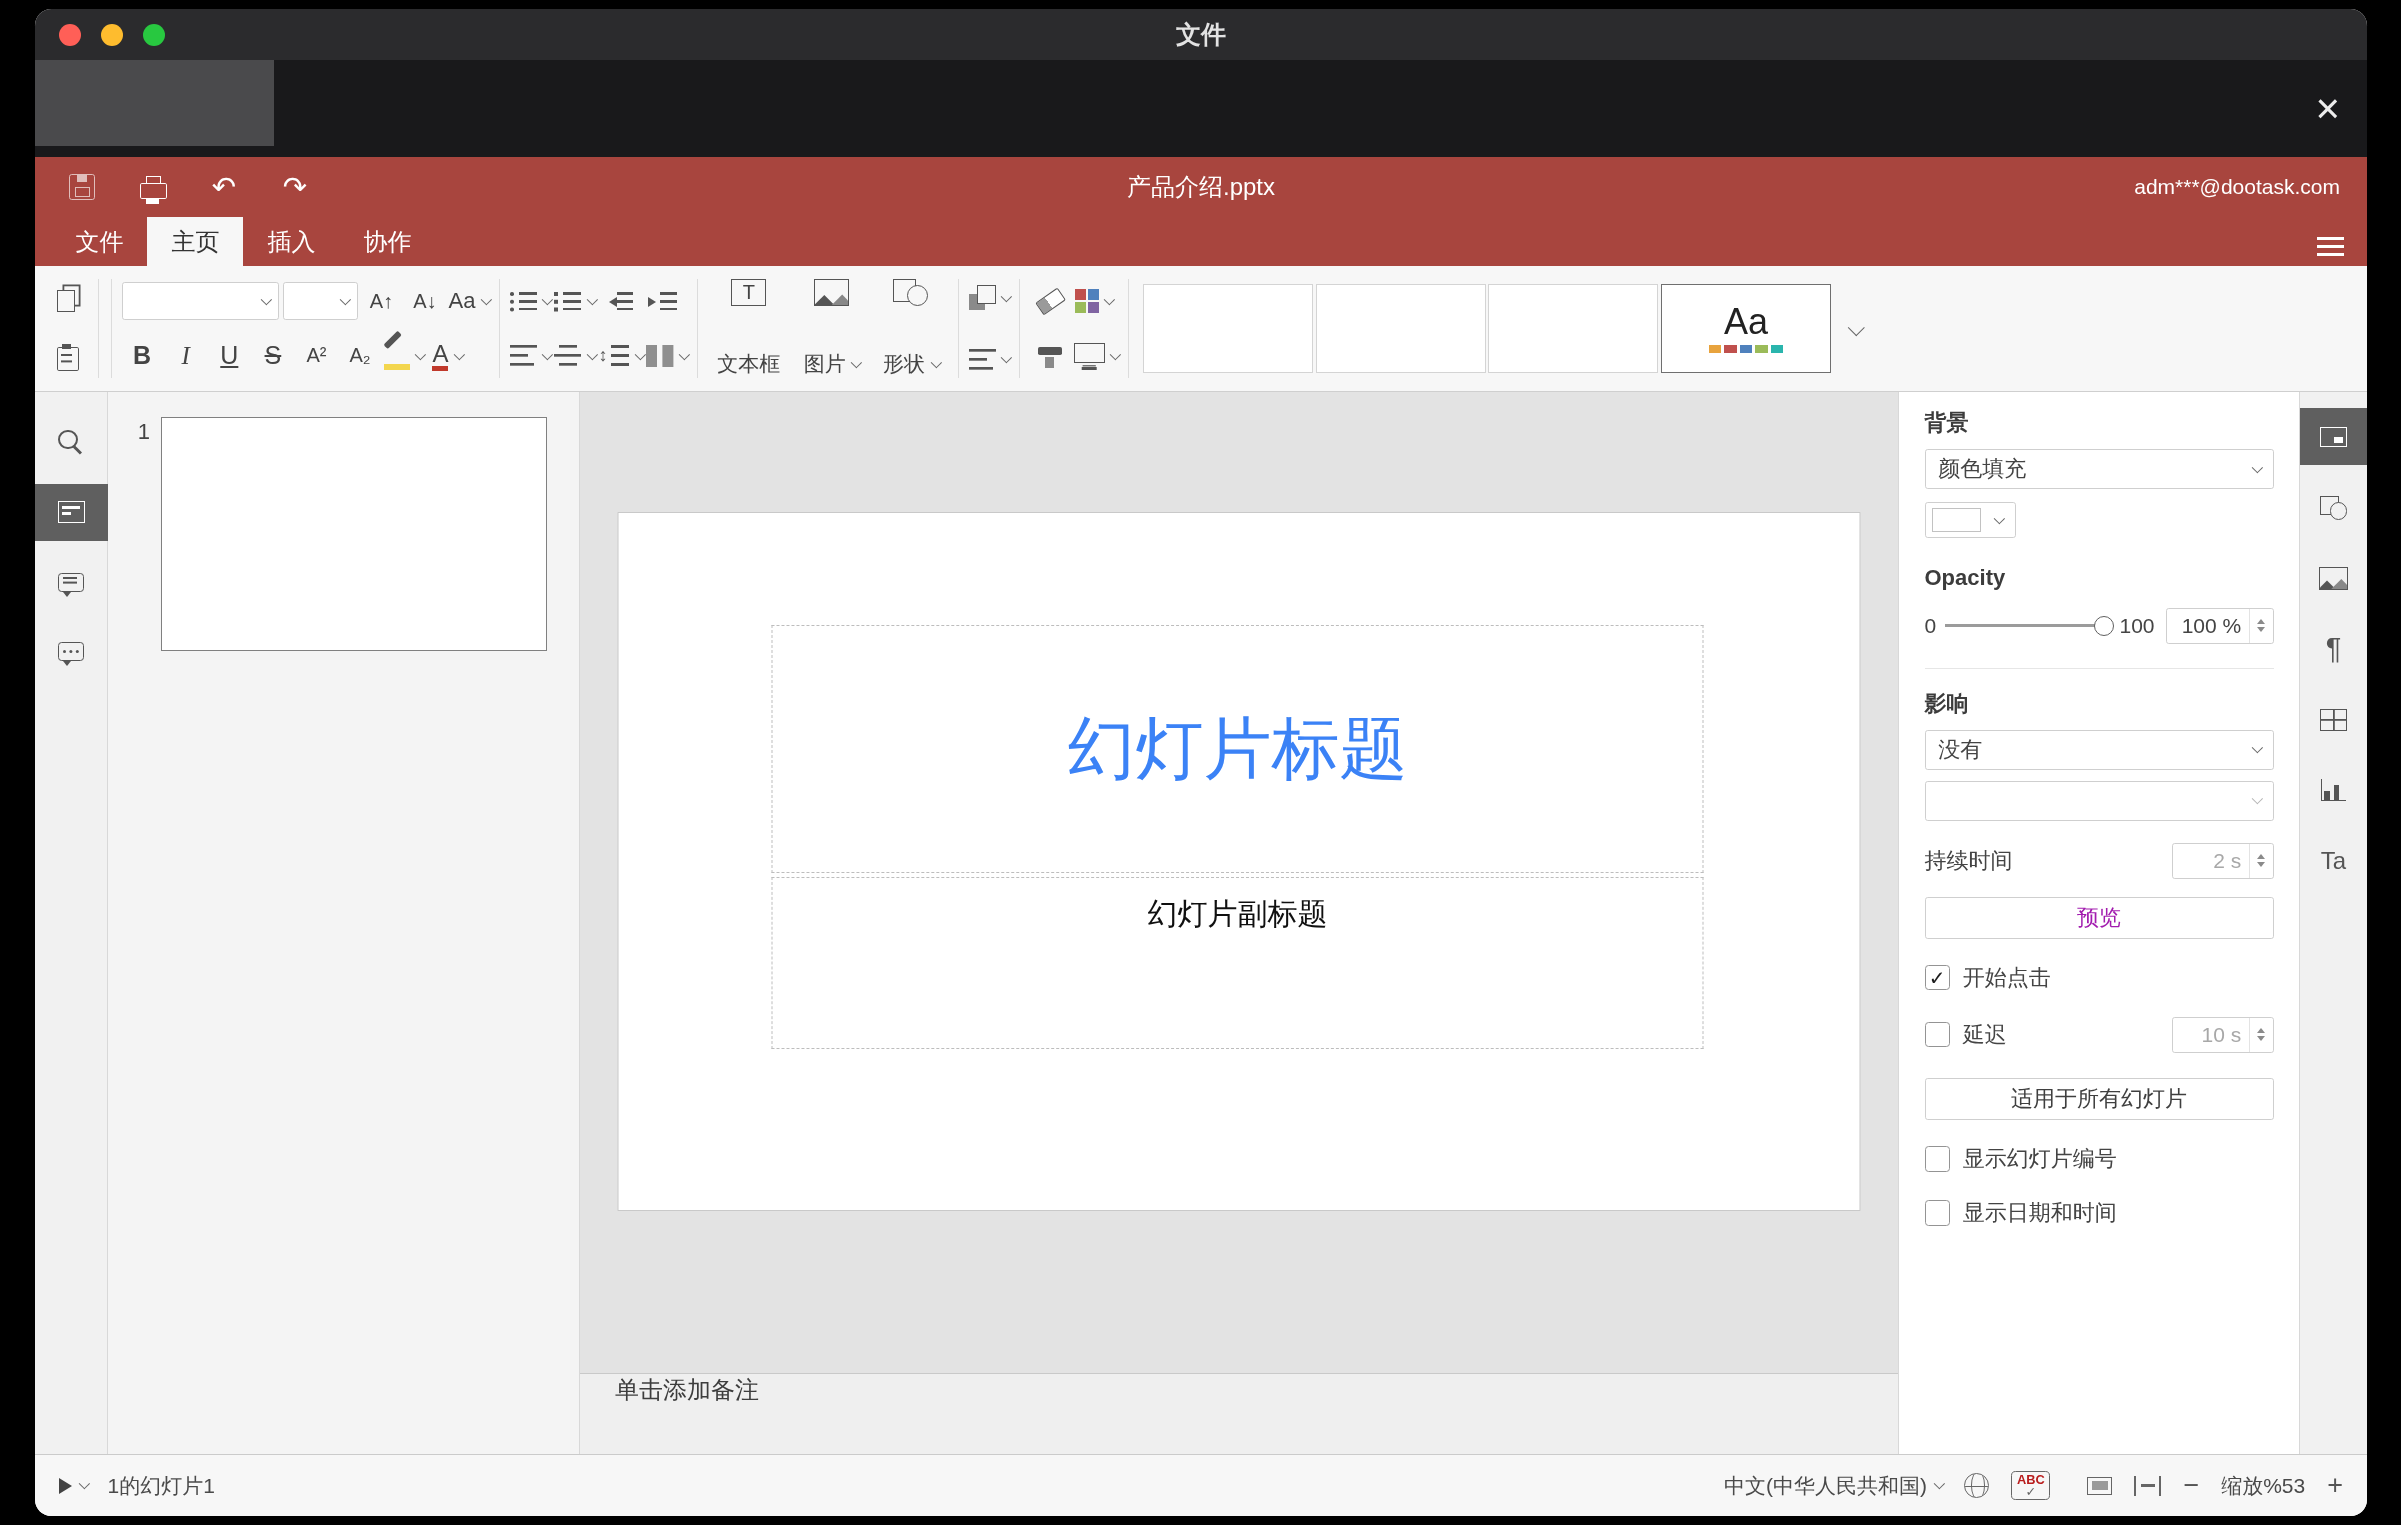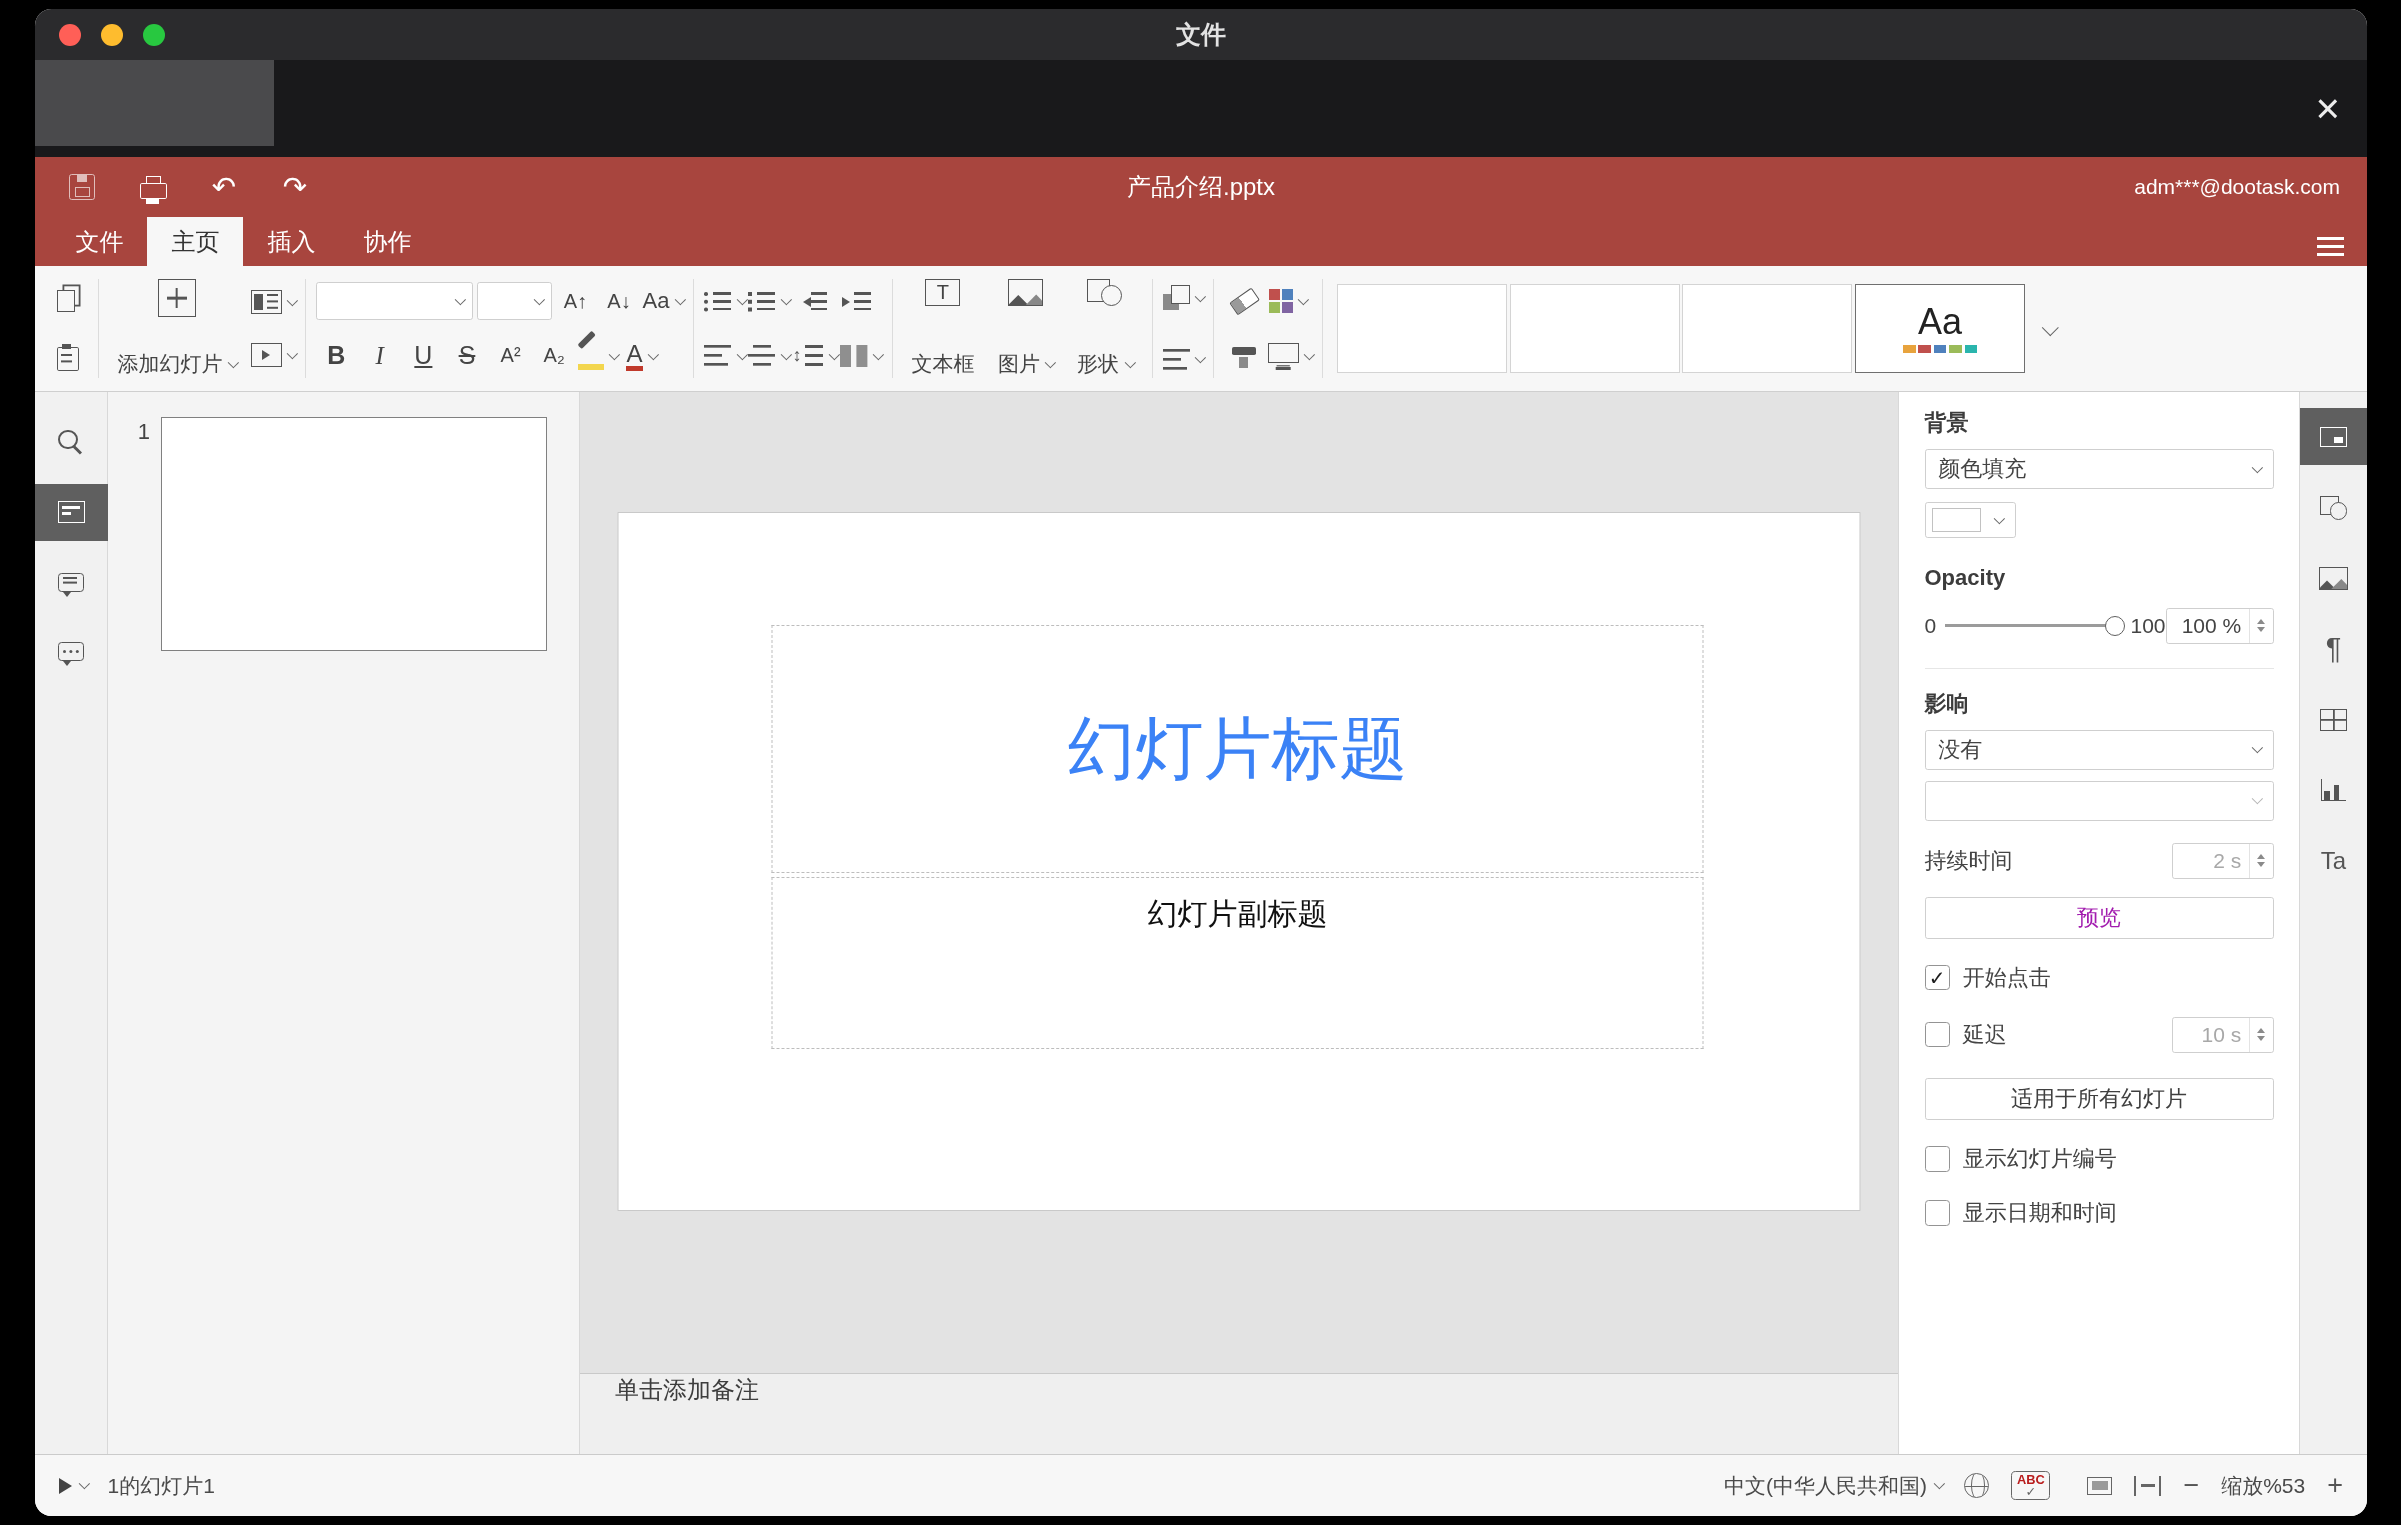--- a/index.html
+++ b/index.html
@@ -170,21 +170,21 @@
   .mt30 { margin-top:27px; } .mt22 { margin-top:20px; }
   .slider-row { display:flex; align-items:center; margin-top:16.4px; font-size:21px; color:#444; }
   .track { flex:1; height:2.7px; background:#9b9b9b; position:relative; margin:0 9px; cursor:pointer; }
   .knob { position:absolute; right:-3.6px; top:50%; transform:translateY(-50%); width:20px; height:20px; border:1.8px solid #5f5f5f; background:#fff; border-radius:50%; }
   .spin { display:flex; align-items:center; border:0.9px solid #cfcfcf; border-radius:2.7px; background:#fff; height:36px; width:102px; }
   .spin .v { flex:1; text-align:right; padding-right:7.3px; font-size:21px; color:#444; white-space:nowrap; }
   .spin.dis .v { color:#a8a8a8; }
   .spin-arr { width:24px; height:100%; border-left:0.9px solid #e3e3e3; display:flex; flex-direction:column; align-items:center; justify-content:center; gap:3.6px; }
   .sa-up { width:0; height:0; border-left:4.6px solid transparent; border-right:4.6px solid transparent; border-bottom:5.5px solid #8a8a8a; }
   .sa-dn { width:0; height:0; border-left:4.6px solid transparent; border-right:4.6px solid transparent; border-top:5.5px solid #8a8a8a; }
-  .slider-row .spin { flex:0 0 auto; width:108px; }
+  .slider-row .spin { margin-left:11px; flex:0 0 auto; width:108px; }
   .hrline { border:0; border-top:0.9px solid #e6e6e6; margin-top:24px; }
   .dur-row { display:flex; align-items:center; margin-top:22px; }
   .dur-row .lbl { flex:1; }
   .rp-btn { width:100%; height:42px; border:0.9px solid #cfcfcf; border-radius:2.7px; background:#fff; font-size:22px; color:#3f3f3f; margin-top:18px; cursor:pointer; }
   .rp-btn.dis { color:#a21caf;text-align:center; }
   .cb-row { display:flex; align-items:center; gap:12.8px; margin-top:24px; cursor:pointer; }
   .cb { width:25.5px; height:25.5px; border:0.9px solid #949494; border-radius:3.6px; background:#fff; display:flex; align-items:center; justify-content:center; font-size:20px; color:#1d1d1d; flex:0 0 auto; }
   .cb-row .spacer { flex:1; }
 
   
@@ -276,39 +276,20 @@
     <div class="tgroup">
       <button class="tbtn">
           <span class="i-copy"></span>
         </button>
       <button class="tbtn">
           <span class="i-paste"></span>
         </button>
     </div>
     <div class="tsep"></div>
 
-    <div class="tgroup h">
-      <button class="bigbtn">
-        <span class="i-plusbox"></span>
-        <span class="biglabel">
-            <span>添加幻灯片</span>
-            <span class="chev"></span>
-          </span>
-      </button>
-      <div class="stack">
-        <button class="tbtn">
-            <span class="i-layout"></span>
-            <span class="chev"></span>
-          </button>
-        <button class="tbtn">
-            <span class="i-playrect"></span>
-            <span class="chev"></span>
-          </button>
-      </div>
-    </div>
     <div class="tsep"></div>
 
     <div class="tgroup">
       <div class="trow">
         <div class="combo fontname">
             <span class="cval"></span>
             <span class="chev"></span>
           </div>
         <div class="combo fontsize">
             <span class="cval"></span>

